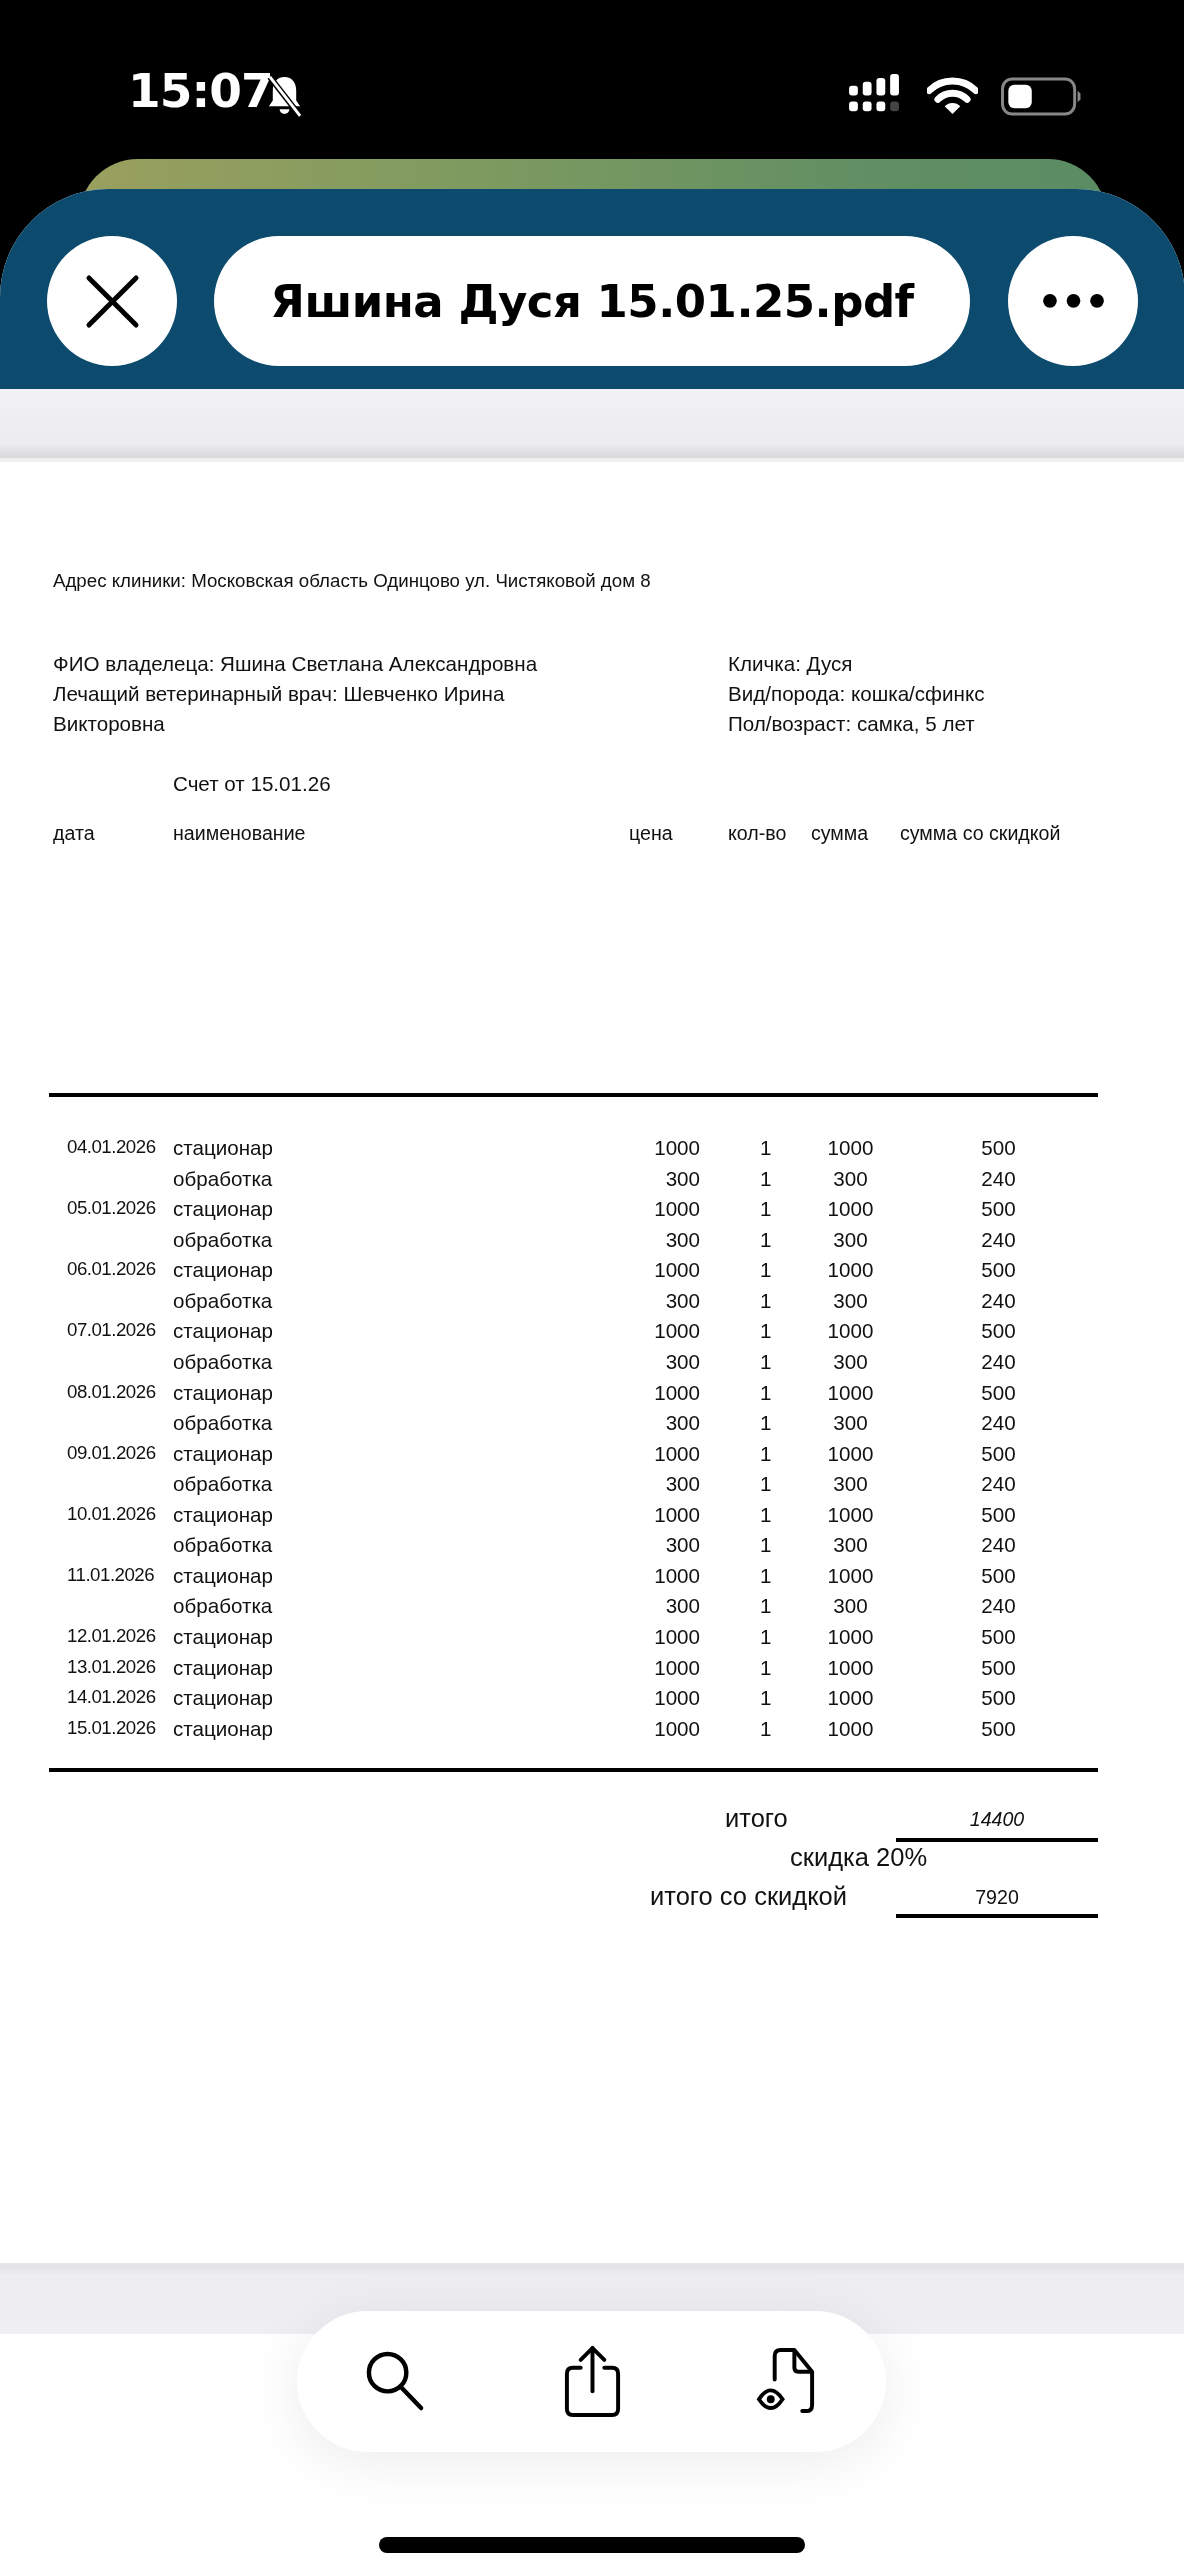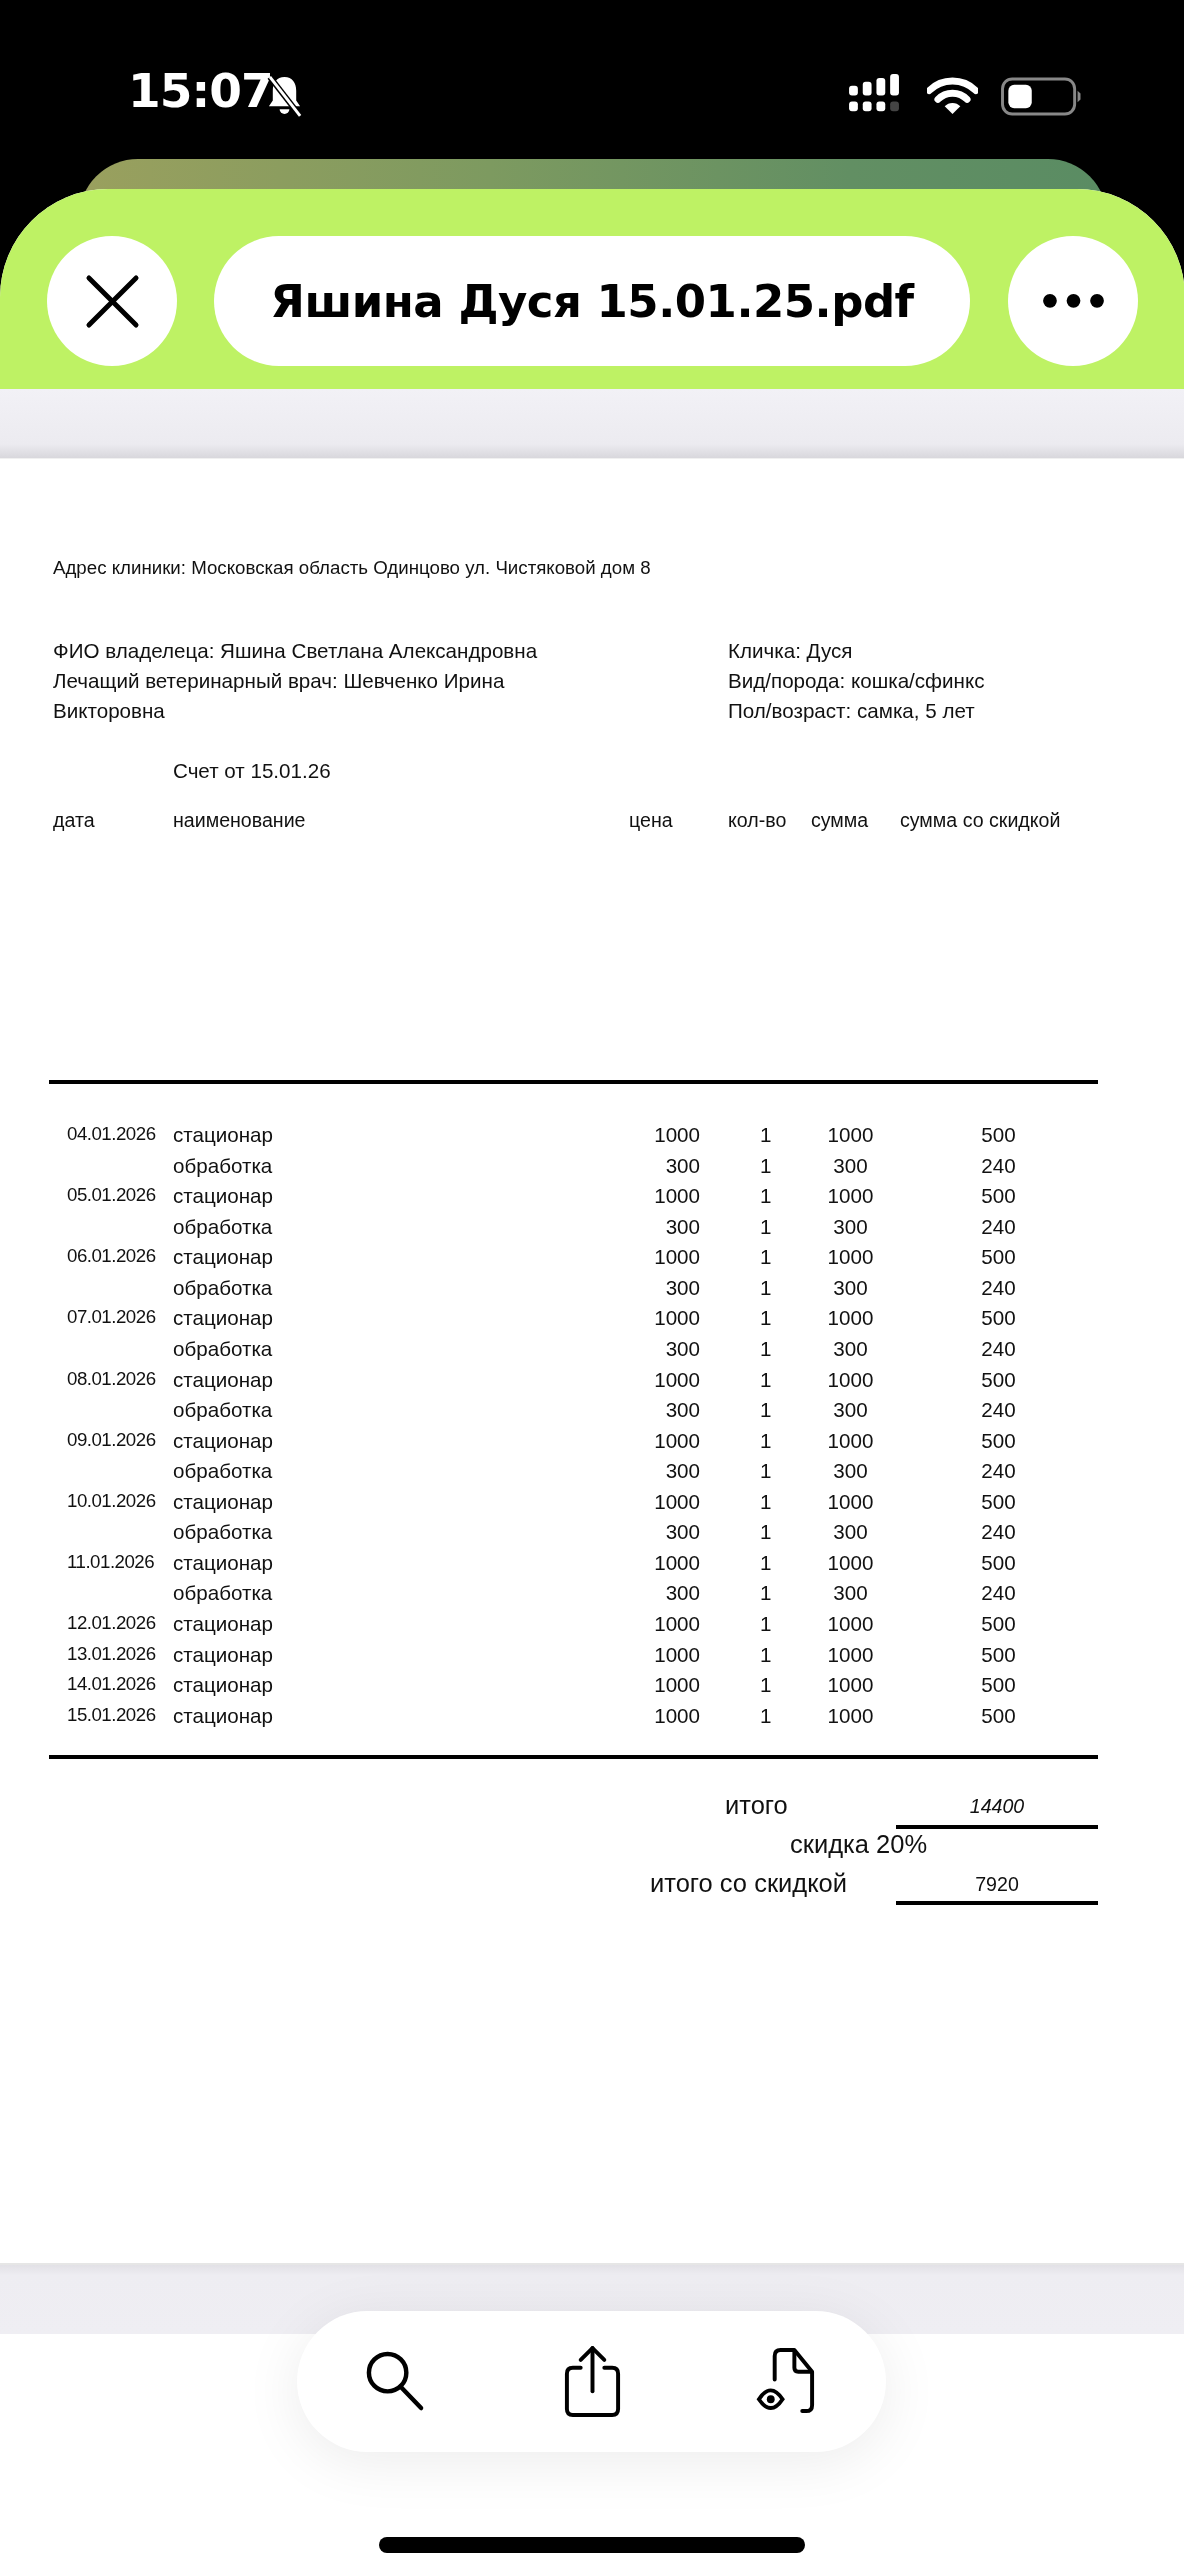--- a/index.html
+++ b/index.html
@@ -13,32 +13,32 @@
     .signal-icon { position: absolute; left: 847px; top: 74px; width: 55px; height: 45px; }
     .wifi-icon { position: absolute; left: 927px; top: 77px; width: 51px; height: 39px; }
     .battery-icon { position: absolute; left: 1000px; top: 77px; width: 83px; height: 39px; }
 
     
     .back-card { position: absolute; left: 79px; top: 159px; width: 1028px; height: 118px; border-radius: 59px 59px 0 0;
       background: linear-gradient(90deg, #9aa05e 0%, #7d9a60 40%, #628f63 75%, #5a8c63 100%); }
 
     
     .sheet { position: absolute; left: 0; top: 189px; width: 1185px; height: 2387px; background: #fff; border-radius: 108px 108px 0 0; overflow: hidden; }
-    .header-area { position: absolute; left: 0; top: 0; width: 1185px; height: 200px; background: #bef264; }
+    .header-area { position: absolute; left: 0; top: 0; width: 1185px; height: 200px; background: #0c4a6e; }
     .circle-btn { position: absolute; top: 47px; width: 130px; height: 130px; border-radius: 65px; background: #fff; display: flex; align-items: center; justify-content: center; }
     .close-btn { left: 47px; }
     .more-btn { left: 1008px; }
     .title-pill { position: absolute; left: 214px; top: 47px; width: 756px; height: 130px; border-radius: 65px; background: #fff; display: flex; align-items: center; justify-content: center; }
     .title-text { font-family: "DejaVu Sans", sans-serif; font-weight: bold; font-size: 45px; color: #000; letter-spacing: -0.5px; }
 
     .gray-strip-top { position: absolute; left: 0; top: 200px; width: 1185px; height: 69px; background: linear-gradient(#f2f1f6, #ecebf0 80%, #d8d7dc); }
     .page-divider-top { position: absolute; left: 0; top: 269px; width: 1185px; height: 3.9px; background: #f0f0f0; }
 
     
-    .pdf-page { position: absolute; left: 0; top: 270px; width: 1185px; height: 1801px; background: #fff; color: #111; font-family: "Liberation Sans", sans-serif; }
+    .pdf-page { position: absolute; left: 0; top: 283px; width: 1185px; height: 1801px; background: #fff; color: #111; font-family: "Liberation Sans", sans-serif; }
     .pdf-text { position: absolute; font-size: 20.6px; white-space: nowrap; }
     .gray-strip-bottom { position: absolute; left: 0; top: 2074px; width: 1185px; height: 71px; background: linear-gradient(#e2e1e6, #eeedf2 15%, #efeef3); border-top: 2px solid #e6e6e6; }
 
     .tbl-header { position: absolute; top: 591px; font-size: 19.6px; }
     .thick-line { position: absolute; left: 49px; width: 1049px; background: #000; }
 
     .row { position: absolute; left: 0; width: 1185px; height: 30px; font-size: 20.6px; }
     .cell { position: absolute; top: 0; white-space: nowrap; }
     .c-date { left: 67px; font-size: 18.7px; letter-spacing: -0.5px; }
     .c-name { left: 173px; }

